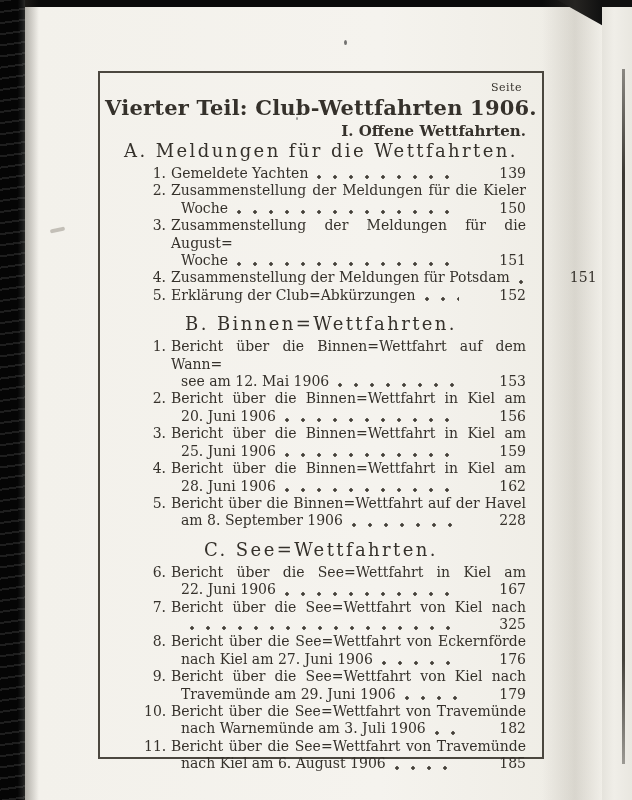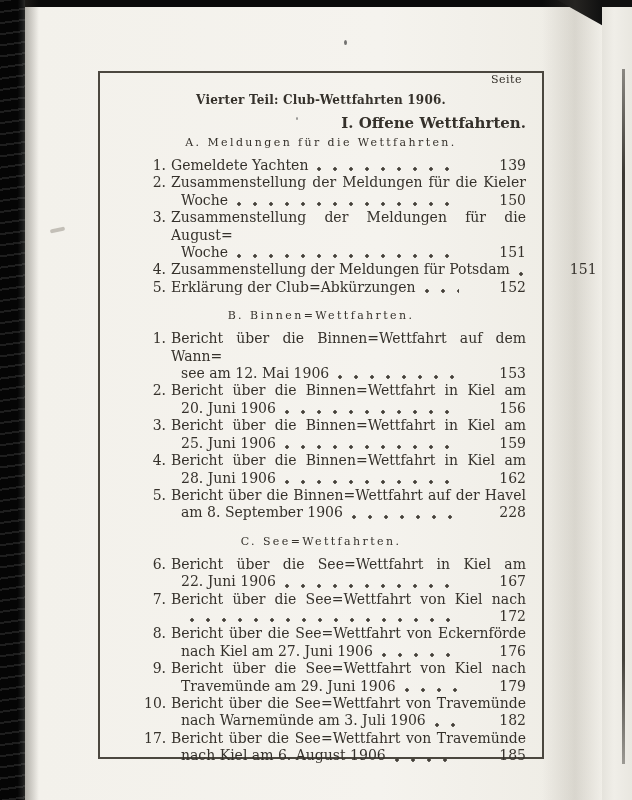--- a/index.html
+++ b/index.html
@@ -27,29 +27,29 @@
   
   .crease{position:absolute;top:0;right:30px;width:60px;height:800px;pointer-events:none;
     background:linear-gradient(90deg, rgba(125,118,105,0), rgba(125,118,105,.20) 55%, rgba(125,118,105,0));}
   
   .next-page{position:absolute;right:0;top:7px;width:30px;height:793px;
     background:linear-gradient(90deg,#e5e3dc, #f0eee8 40%, #e9e7e0);}
   .next-frame-line{position:absolute;left:20px;top:62px;width:3px;height:695px;
     background:linear-gradient(180deg, rgba(58,55,50,.55), #3c3933 15%, #45423b 85%, rgba(58,55,50,.45));}
   
   .frame{position:absolute;left:98px;top:71px;width:446px;height:688px;
-    box-sizing:border-box;border:2px solid #4b473f;
+    box-sizing:border-box;border:2px solid #4b473f;padding-top:8px;
     color:#35312b;}
   .seite{font-size:11px;line-height:14px;text-align:right;padding-right:20px;margin-bottom:2px;
     letter-spacing:.5px;}
-  .title{font-size:12px;font-weight:bold;line-height:22px;text-align:center;margin-bottom:2px;
+  .title{font-size:21px;font-weight:bold;line-height:22px;text-align:center;margin-bottom:2px;
     letter-spacing:.2px;}
   .toc{padding:0 16px 0 44px;font-size:14px;}
   .sec{font-weight:bold;font-size:15px;line-height:20px;text-align:right;margin:2px 0 1px -28px;}
-  .sub{font-size:11px;line-height:18px;text-align:center;letter-spacing:2.4px;margin:11px 0 5px -28px;}
+  .sub{font-size:18px;line-height:18px;text-align:center;letter-spacing:2.4px;margin:11px 0 5px -28px;}
   .sec + .sub{margin-top:1px;}
   .entry{display:flex;}
   .num{flex:0 0 22px;width:22px;text-align:right;line-height:17.4px;}
   .body{flex:1 1 auto;margin-left:5px;min-width:0;}
   .l{line-height:17.4px;}
   .l.fill{text-align:justify;text-align-last:justify;}
   .l.cont{padding-left:10px;}
   .l.last{display:flex;align-items:flex-end;}
   .l.last .t{white-space:nowrap;}
   .dots{flex:1 1 auto;min-width:12px;height:14px;align-self:flex-end;margin:0 8px 0 8px;
@@ -210,21 +210,21 @@
               <span class="pg">167</span>
             </div>
           </div>
         </div>
         <div class="entry">
           <span class="num">7.</span>
           <div class="body">
             <div class="l fill">Bericht über die See=Wettfahrt von Kiel nach</div>
             <div class="l last cont">
               <span class="dots"></span>
-              <span class="pg">172</span>
+              <span class="pg">325</span>
             </div>
           </div>
         </div>
         <div class="entry">
           <span class="num">8.</span>
           <div class="body">
             <div class="l fill">Bericht über die See=Wettfahrt von Eckernförde</div>
             <div class="l last cont">
               <span class="t">nach Kiel am 27. Juni 1906</span>
               <span class="dots"></span>
@@ -248,21 +248,21 @@
           <div class="body">
             <div class="l fill">Bericht über die See=Wettfahrt von Travemünde</div>
             <div class="l last cont">
               <span class="t">nach Warnemünde am 3. Juli 1906</span>
               <span class="dots"></span>
               <span class="pg">182</span>
             </div>
           </div>
         </div>
         <div class="entry">
-          <span class="num">17.</span>
+          <span class="num">11.</span>
           <div class="body">
             <div class="l fill">Bericht über die See=Wettfahrt von Travemünde</div>
             <div class="l last cont">
               <span class="t">nach Kiel am 6. August 1906</span>
               <span class="dots"></span>
               <span class="pg">185</span>
             </div>
           </div>
         </div>
       </div>

